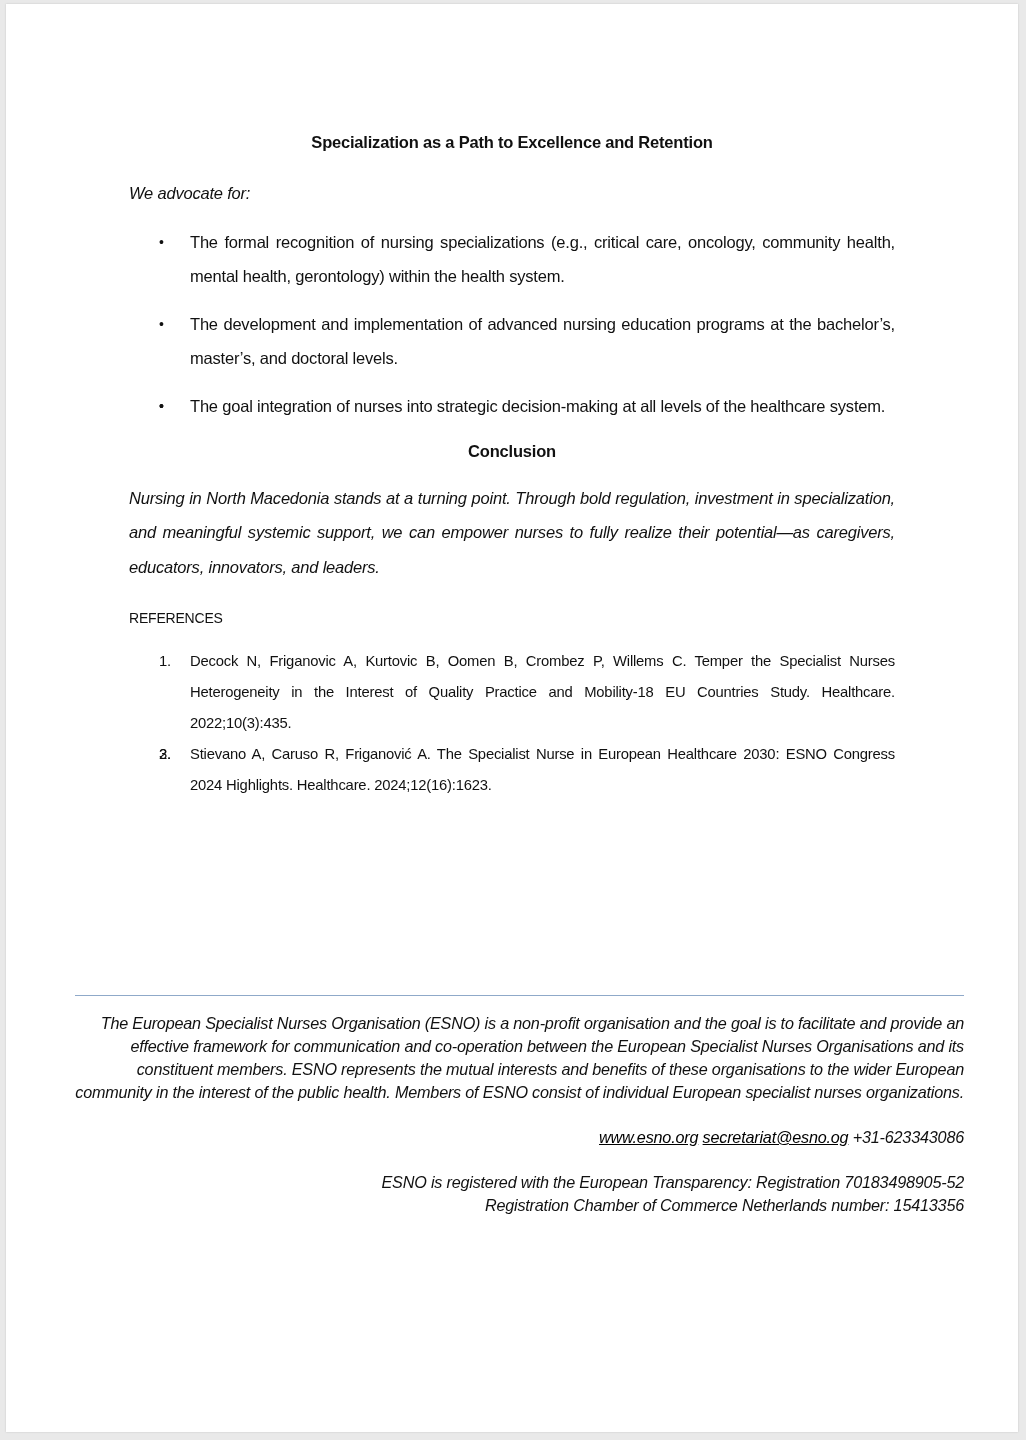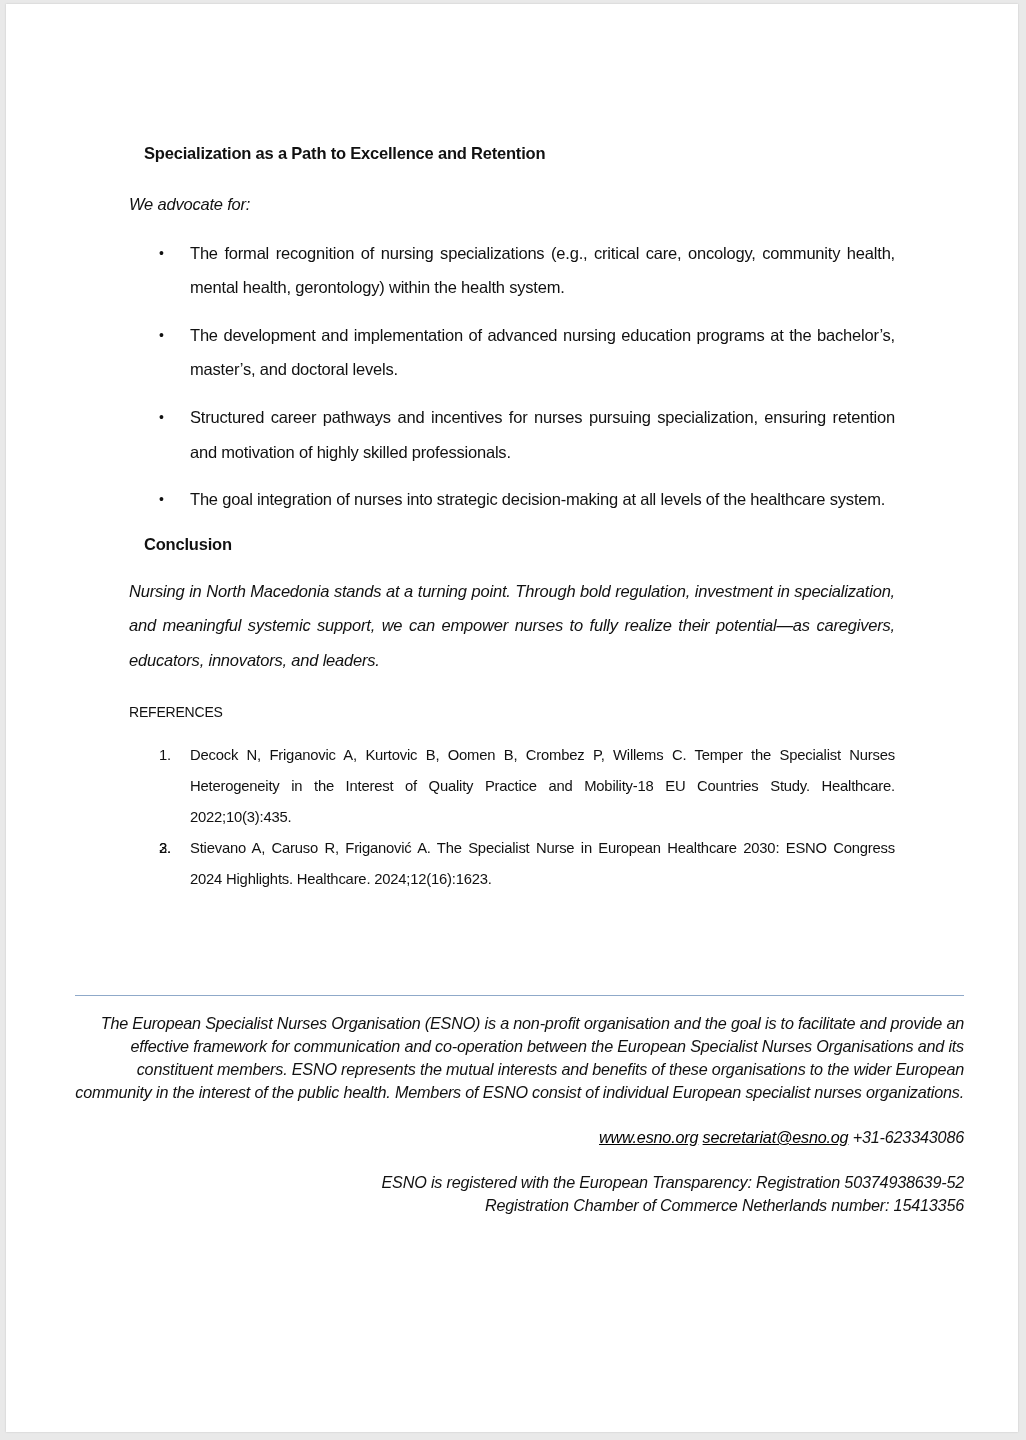--- a/index.html
+++ b/index.html
@@ -28,22 +28,23 @@
       position: absolute;
       left: 123px;
       top: 120px;
       width: 766px;
       font-size: 16.5px;
       letter-spacing: -0.2px;
     }
     .heading {
       font-weight: bold;
       font-size: 16.5px;
-      margin: 15px;
+      margin: 4px;
       line-height: 28px;
+      text-align: center;
     }
     .para {
       margin: 0;
       line-height: 34.6px;
       text-align: justify;
       font-style: italic;
     }
     .intro { margin-top: 20px; }
     ul.advocacy {
       list-style: none;
@@ -128,21 +129,20 @@
       <li>
         <span class="bullet">•</span>
         <span>The formal recognition of nursing specializations (e.g., critical care, oncology, community health, mental health, gerontology) within the health system.</span>
       </li>
       <li>
         <span class="bullet">•</span>
         <span>The development and implementation of advanced nursing education programs at the bachelor’s, master’s, and doctoral levels.</span>
       </li>
       <li>
         <span class="bullet">•</span>
-        <span>Structured career pathways and incentives for nurses pursuing specialization, ensuring retention and motivation of highly skilled professionals.</span>
       </li>
       <li>
         <span class="bullet">•</span>
         <span>The goal integration of nurses into strategic decision-making at all levels of the healthcare system.</span>
       </li>
     </ul>
 
     <h2 class="heading conclusion-heading">Conclusion</h2>
     <p class="para conclusion-text">Nursing in North Macedonia stands at a turning point. Through bold regulation, investment in specialization, and meaningful systemic support, we can empower nurses to fully realize their potential—as caregivers, educators, innovators, and leaders.</p>
 
@@ -165,17 +165,17 @@
   <div class="divider"></div>
 
   <div class="footer">
     <div>The European Specialist Nurses Organisation (ESNO) is a non-profit organisation and the goal is to facilitate and provide an effective framework for communication and co-operation between the European Specialist Nurses Organisations and its constituent members. ESNO represents the mutual interests and benefits of these organisations to the wider European community in the interest of the public health. Members of ESNO consist of individual European specialist nurses organizations.</div>
     <div class="footer-contacts">
       <a>www.esno.org</a>
       <a>secretariat@esno.og</a>
       <span>+31-623343086</span>
     </div>
     <div class="footer-reg">
-      <div>ESNO is registered with the European Transparency: Registration 50374938639-52</div>
+      <div>ESNO is registered with the European Transparency: Registration 70183498905-52</div>
       <div>Registration Chamber of Commerce Netherlands number: 15413356</div>
     </div>
   </div>
 </div>
 
 </body></html>

